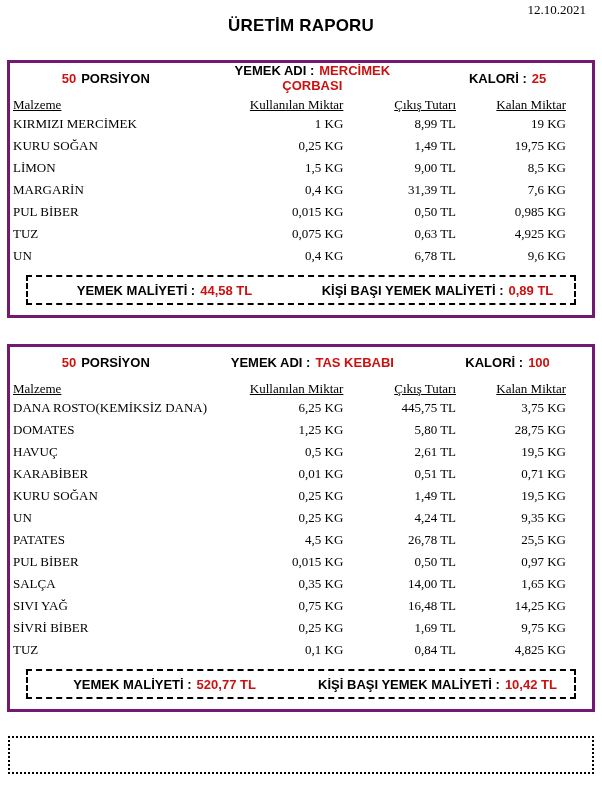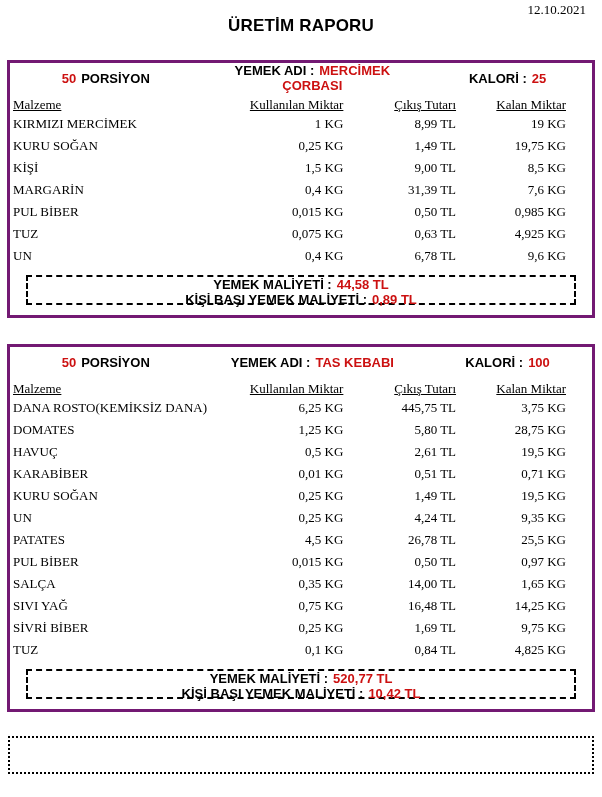--- a/index.html
+++ b/index.html
@@ -64,21 +64,20 @@
   th.left,td.left{text-align:left;padding-left:3px;}
   th.r2,td.r2{text-align:right;padding-right:10px;}
   th.r3,td.r3{text-align:right;padding-right:5px;}
   th.r4,td.r4{text-align:right;padding-right:26px;}
   .cost-box{
     border:2px dashed #000;
     margin:8px 16px 10px;
     height:30px;
     display:flex;align-items:center;
     font:700 13px "Liberation Sans",sans-serif;
-    flex-direction:column;
   }
   .cost-half{flex:0 0 50%;text-align:center;white-space:nowrap;}
   .totals-box{
     border:2px dotted #000;
     margin:24px 8px 0;
     height:38px;
     display:flex;align-items:center;
     font:700 13.5px "Liberation Sans",sans-serif;
   }
 </style>
@@ -122,21 +121,21 @@
           <td class="r3">8,99 TL</td>
           <td class="r4">19 KG</td>
         </tr>
         <tr>
           <td class="left">KURU SOĞAN</td>
           <td class="r2">0,25 KG</td>
           <td class="r3">1,49 TL</td>
           <td class="r4">19,75 KG</td>
         </tr>
         <tr>
-          <td class="left">KİŞİ</td>
+          <td class="left">LİMON</td>
           <td class="r2">1,5 KG</td>
           <td class="r3">9,00 TL</td>
           <td class="r4">8,5 KG</td>
         </tr>
         <tr>
           <td class="left">MARGARİN</td>
           <td class="r2">0,4 KG</td>
           <td class="r3">31,39 TL</td>
           <td class="r4">7,6 KG</td>
         </tr>

